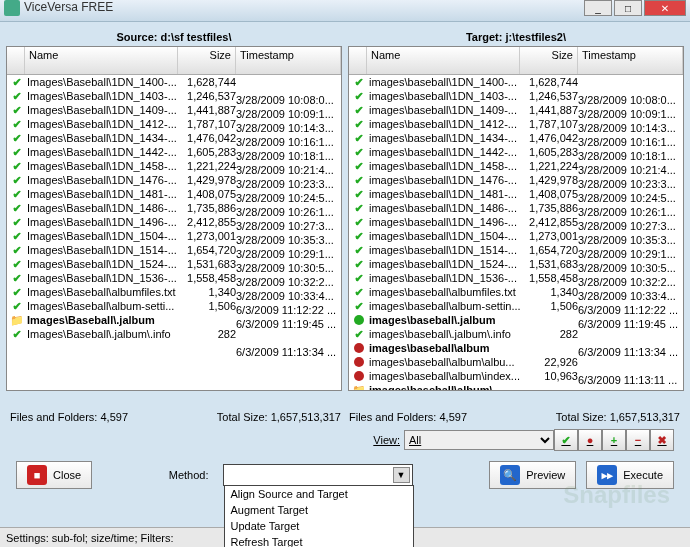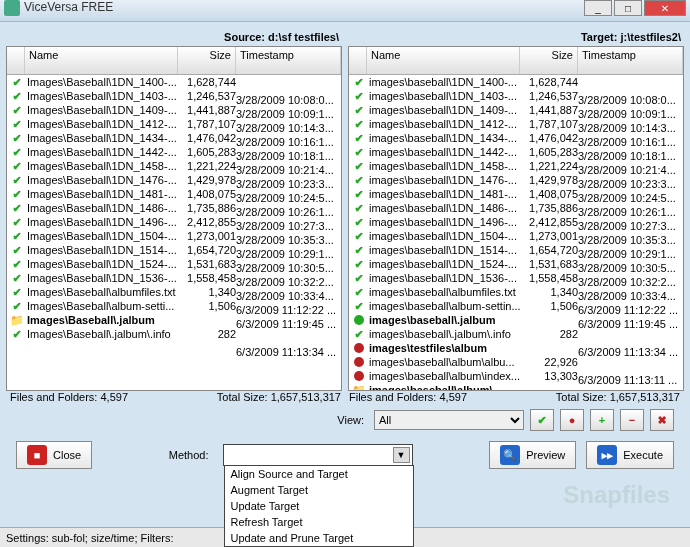--- a/index.html
+++ b/index.html
@@ -6,42 +6,42 @@
 body { background: #d4e4f0; width: 690px; height: 547px; overflow: hidden; position: relative; }
 .titlebar { height: 22px; background: linear-gradient(#e8f0f8, #c8dae8); border-bottom: 1px solid #a0b8c8; display: flex; padding: 0 4px; }
 .titlebar-icon { width: 16px; height: 16px; background: #4a8; border-radius: 2px; margin-right: 4px; }
 .titlebar-title { flex: 1; font-size: 12px; color: #333; }
 .win-btns { display: flex; gap: 2px; }
 .win-btn { width: 28px; height: 16px; border: 1px solid #888; background: #e8e8e8; display: flex; align-items: center; justify-content: center; font-size: 10px; cursor: pointer; }
 .win-btn.close { background: #d44; color: #fff; width: 42px; }
 .main { padding: 6px; }
 .panels { display: flex; gap: 6px; }
 .panel { flex: 1; }
-.panel-header { text-align: right; font-weight: bold; padding: 3px; background: #d4e4f0; font-size: 11px; }
+.panel-header { text-align: center; font-weight: bold; padding: 3px; background: #d4e4f0; font-size: 11px; }
 .grid { background: #fff; border: 1px solid #888; height: 345px; overflow: hidden; position: relative; }
 .grid-head { display: flex; background: linear-gradient(#fff, #e0e0e0); border-bottom: 1px solid #aaa; height: 28px; }
 .grid-head div { border-right: 1px solid #ccc; padding: 2px 4px; font-size: 11px; }
 .col-icon { width: 18px; }
 .col-name { flex: 1; }
 .col-size { width: 58px; text-align: right; }
 .col-time { width: 105px; }
 .grid-body { overflow-y: auto; height: 327px; }
 .row { display: flex; height: 14px; align-items: center; padding: 0 2px; }
 .row.bold { font-weight: bold; }
 .row-icon { width: 16px; display: flex; align-items: center; justify-content: center; }
 .row-name { flex: 1; white-space: nowrap; overflow: hidden; text-overflow: ellipsis; padding-left: 2px; }
 .row-size { width: 56px; text-align: right; }
 .row-time { width: 103px; padding-left: 0; white-space: nowrap; overflow: hidden; margin-top: 36px; }
 .check { color: #2a2; font-weight: bold; }
 .circle-g { width: 10px; height: 10px; border-radius: 50%; background: #2a2; display: inline-block; }
 .circle-r { width: 10px; height: 10px; border-radius: 50%; background: #b22; display: inline-block; }
 .folder { color: #b80; }
-.stats { display: flex; margin-top: 0; font-size: 11px; }
+.stats { display: flex; margin-top: 20px; font-size: 11px; }
 .stats-panel { flex: 1; display: flex; justify-content: space-between; padding: 0 4px; }
-.toolbar { display: flex; align-items: center; gap: 6px; margin-top: 6px; justify-content: flex-end; padding-right: 10px; }
+.toolbar { display: flex; align-items: center; gap: 0; margin-top: 6px; justify-content: flex-end; padding-right: 10px; text-decoration: underline; }
 .toolbar-label { margin-right: 4px; }
 .toolbar select { width: 150px; height: 20px; border: 1px solid #888; }
 .tb-btn { width: 24px; height: 22px; border: 1px solid #888; background: linear-gradient(#fff,#e0e0e0); display: flex; align-items: center; justify-content: center; cursor: pointer; font-weight: bold; }
 .actions { display: flex; align-items: center; gap: 10px; margin-top: 10px; padding: 0 10px; position: relative; }
 .act-btn { display: flex; align-items: center; gap: 6px; padding: 3px 10px; border: 1px solid #888; background: linear-gradient(#fff,#e8e8e8); cursor: pointer; height: 28px; }
 .act-icon { width: 20px; height: 20px; display: flex; align-items: center; justify-content: center; color: #fff; font-weight: bold; border-radius: 3px; }
 .act-icon.red { background: #c22; }
 .act-icon.blue { background: #26c; }
 .method-block { display: flex; align-items: center; gap: 14px; }
 .method-combo { width: 190px; height: 22px; border: 1px solid #444; background: #fff; position: relative; }
@@ -391,38 +391,38 @@
                 <span class="check">✔</span>
               </div>
     <div class="row-name">images\baseball\.jalbum\.info</div>
     <div class="row-size">282</div>
     <div class="row-time">6/3/2009 11:13:34 ...</div>
   </div>
             <div class="row bold">
     <div class="row-icon">
                 <span class="circle-r"></span>
               </div>
-    <div class="row-name">images\testfiles\album</div>
+    <div class="row-name">images\baseball\album</div>
     <div class="row-size"></div>
     <div class="row-time"></div>
   </div>
             <div class="row">
     <div class="row-icon">
                 <span class="circle-r"></span>
               </div>
     <div class="row-name">images\baseball\album\albu...</div>
     <div class="row-size">22,926</div>
     <div class="row-time">6/3/2009 11:13:11 ...</div>
   </div>
             <div class="row">
     <div class="row-icon">
                 <span class="circle-r"></span>
               </div>
     <div class="row-name">images\baseball\album\index...</div>
-    <div class="row-size">13,303</div>
+    <div class="row-size">10,963</div>
     <div class="row-time">6/3/2009 11:13:11 ...</div>
   </div>
             <div class="row bold">
     <div class="row-icon">
                 <span style="color:#b22">📁</span>
               </div>
     <div class="row-name">images\baseball\album\...</div>
     <div class="row-size"></div>
     <div class="row-time"></div>
   </div>

